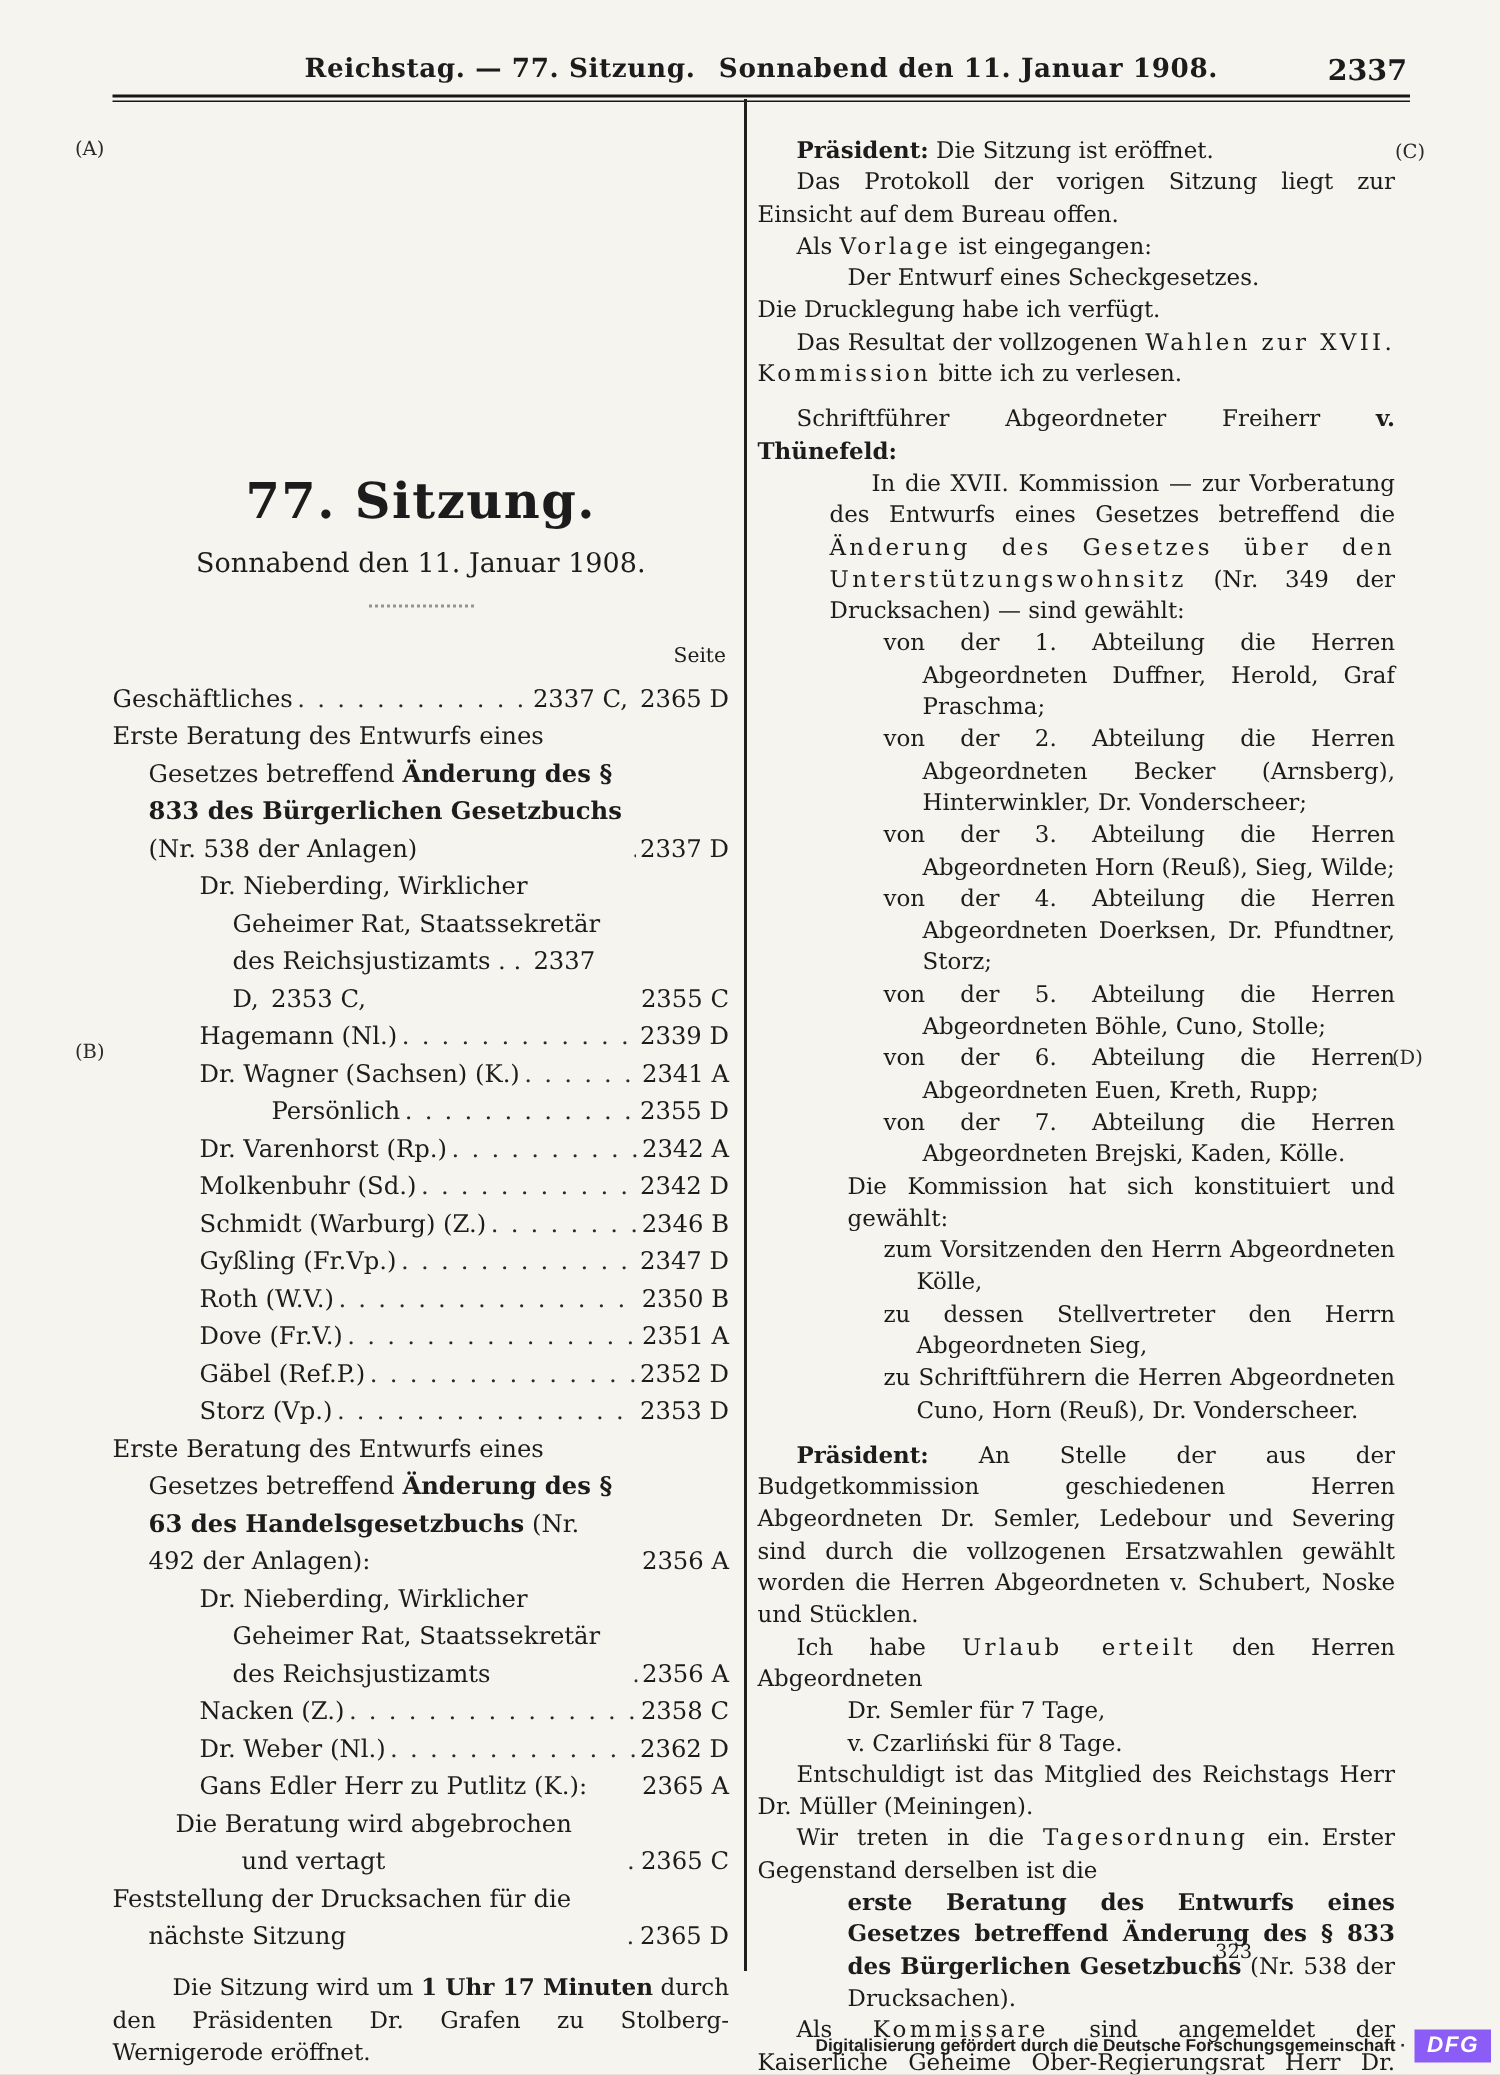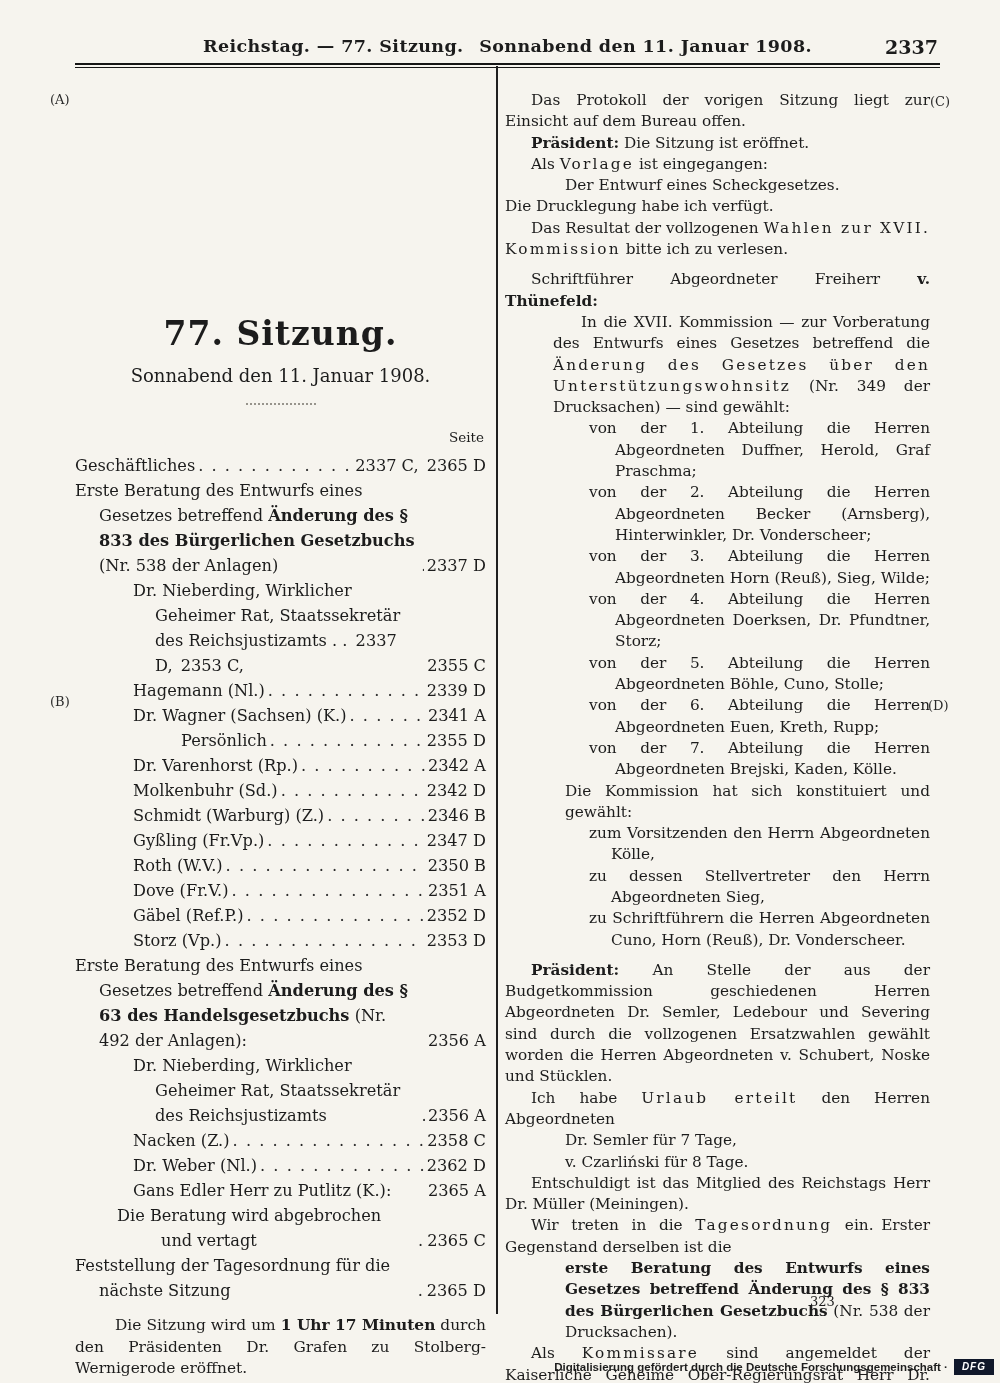--- a/index.html
+++ b/index.html
@@ -48,21 +48,21 @@
   .ib{padding-left:110px; text-indent:-26px;}
   .ic{padding-left:60px;}
   .id{padding-left:106px; text-indent:-22px;}
   .gap{margin-top:9px;}
   .b{font-weight:bold;}
   .gsp{letter-spacing:2.2px;}
   
   .sig-mark{position:absolute; left:810px; top:1294px; font-size:13px;text-align:right;}
   .dfg-bar{position:absolute; right:6px; bottom:8px; display:flex; align-items:center; gap:6px;
     font-family:"Liberation Sans", sans-serif; font-size:11.5px; font-weight:bold; color:#1d1d1d;}
-  .dfg-logo{background:#0f172a; color:#ffffff; padding:2px 8px 3px 8px; font-size:10px;
+  .dfg-logo{background:#8b5cf6; color:#ffffff; padding:2px 8px 3px 8px; font-size:15px;
     font-weight:bold; font-style:italic; letter-spacing:1px;}
 </style>
 </head>
 <body>
 
 <div class="page">
 
   <div class="hdr-title">Reichstag. — 77. Sitzung.  Sonnabend den 11. Januar 1908.</div>
   <div class="hdr-page">2337</div>
   <div class="hdr-rule">
@@ -175,32 +175,32 @@
           <span class="toc-main"><span>Gans Edler Herr zu Putlitz (K.):</span></span>
           <span class="toc-dots nodots"></span>
           <span class="toc-pages">2365 A</span>
         </div>
         <div class="toc-row i3">
           <span class="toc-main"><span>Die Beratung wird abgebrochen und vertagt</span></span>
           <span class="toc-dots"></span>
           <span class="toc-pages">2365 C</span>
         </div>
         <div class="toc-row i0">
-          <span class="toc-main"><span>Feststellung der Tagesordnung für die nächste Sitzung</span></span>
+          <span class="toc-main"><span>Feststellung der Drucksachen für die nächste Sitzung</span></span>
           <span class="toc-dots"></span>
           <span class="toc-pages">2365 D</span>
         </div>
       </div>
     <div class="closing"><span>Die Sitzung wird um </span><span class="b">1 Uhr 17 Minuten</span><span> durch den Präsidenten Dr. Grafen zu Stolberg-Wernigerode eröffnet.</span></div>
     <div class="imprint">Reichstag.  12. Legisl.-P.  1. Session.  1907/1908.</div>
   </div>
 
   <div class="right-col">
+      <p class="para fi"><span class="b">Präsident:</span><span> Die Sitzung ist eröffnet.</span></p>
       <p class="para fi"><span>Das Protokoll der vorigen Sitzung liegt zur Einsicht auf dem Bureau offen.</span></p>
-      <p class="para fi"><span class="b">Präsident:</span><span> Die Sitzung ist eröffnet.</span></p>
       <p class="para fi"><span>Als </span><span class="gsp">Vorlage</span><span> ist eingegangen:</span></p>
       <p class="para ic"><span>Der Entwurf eines Scheckgesetzes.</span></p>
       <p class="para fl"><span>Die Drucklegung habe ich verfügt.</span></p>
       <p class="para fi"><span>Das Resultat der vollzogenen </span><span class="gsp">Wahlen zur XVII. Kommission</span><span> bitte ich zu verlesen.</span></p>
       <p class="para fi gap"><span>Schriftführer Abgeordneter Freiherr </span><span class="b">v. Thünefeld:</span></p>
       <p class="para ia"><span>In die XVII. Kommission — zur Vorberatung des Entwurfs eines Gesetzes betreffend die </span><span class="gsp">Änderung des Gesetzes über den Unterstützungswohnsitz</span><span> (Nr. 349 der Drucksachen) — sind gewählt:</span></p>
       <p class="para ib"><span>von der 1. Abteilung die Herren Abgeordneten Duffner, Herold, Graf Praschma;</span></p>
       <p class="para ib"><span>von der 2. Abteilung die Herren Abgeordneten Becker (Arnsberg), Hinterwinkler, Dr. Vonderscheer;</span></p>
       <p class="para ib"><span>von der 3. Abteilung die Herren Abgeordneten Horn (Reuß), Sieg, Wilde;</span></p>
       <p class="para ib"><span>von der 4. Abteilung die Herren Abgeordneten Doerksen, Dr. Pfundtner, Storz;</span></p>

